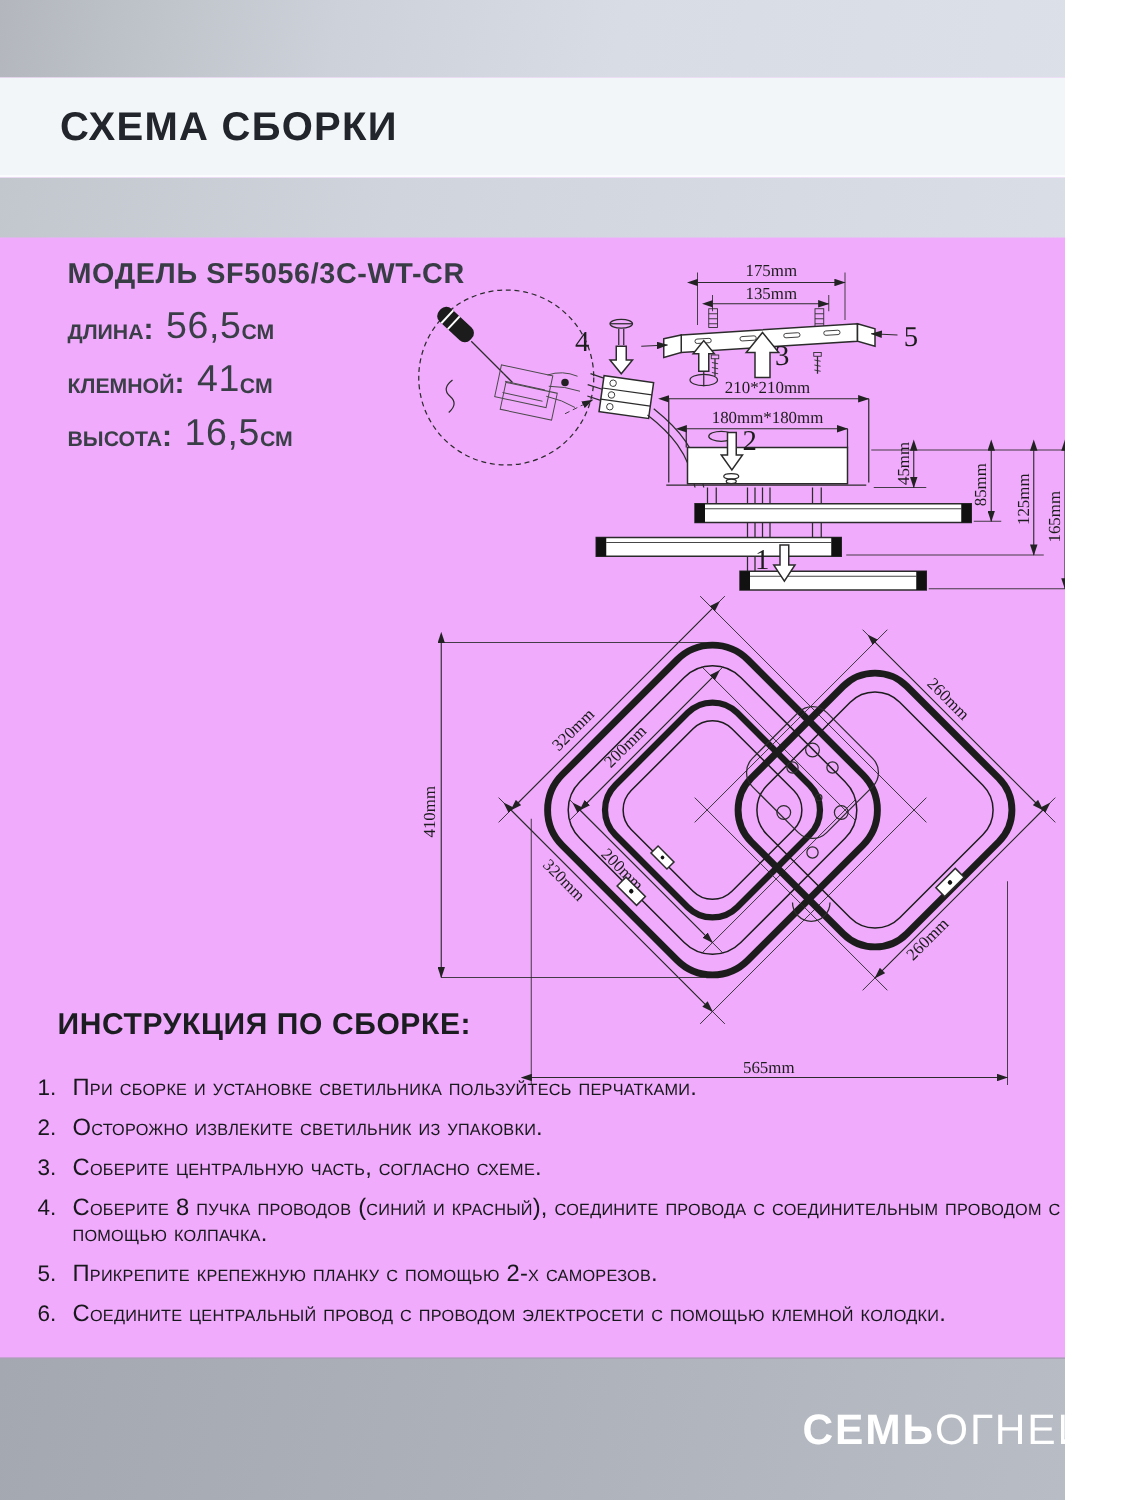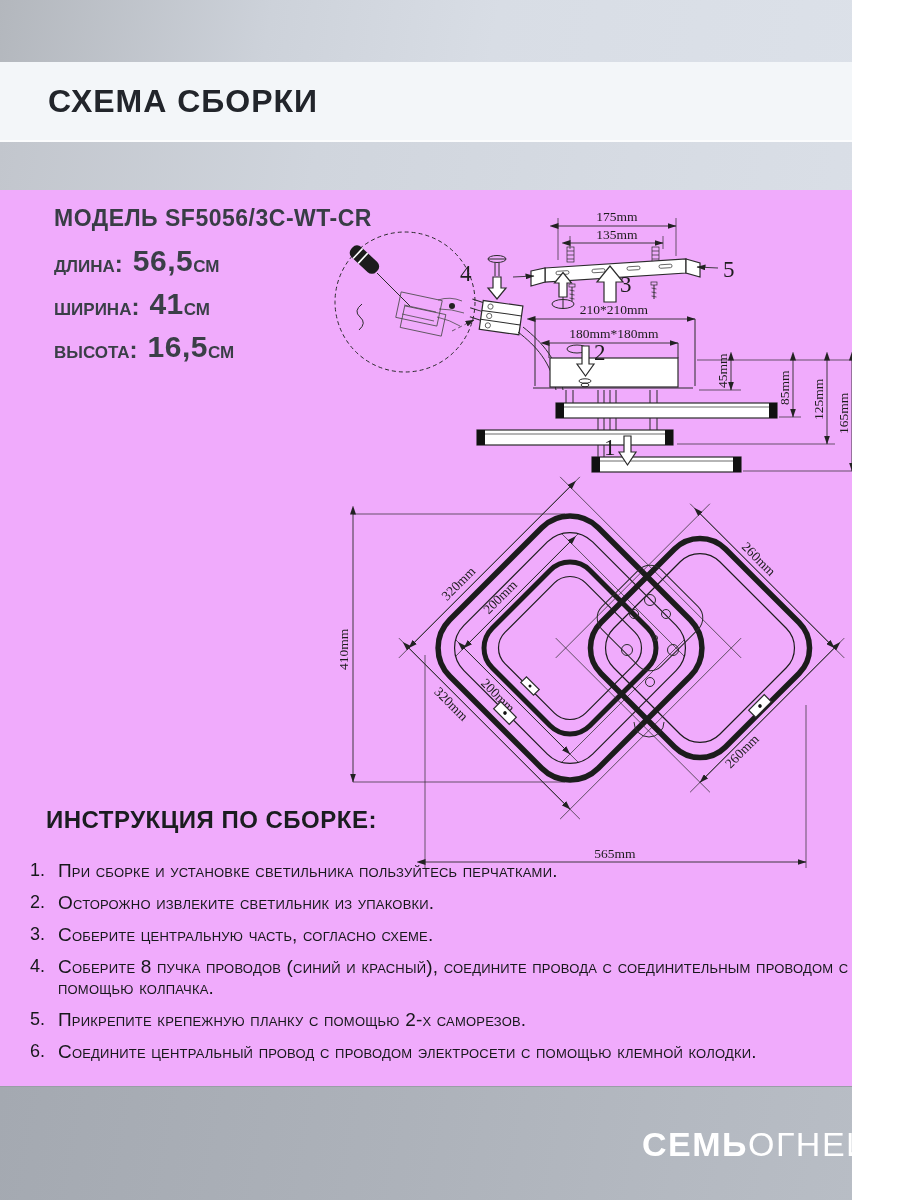--- a/index.html
+++ b/index.html
@@ -11,21 +11,21 @@
   .band-title{position:absolute;left:0;top:62px;width:900px;height:78px;background:#f3f6f9;
               display:flex;align-items:center;}
   .band-title h1{margin:0 0 0 48px;font-size:32px;font-weight:700;color:#22252b;letter-spacing:1px;}
   .band-sub{position:absolute;left:0;top:140px;width:900px;height:48px;border-top:2px solid #fbfcfd;
             background:linear-gradient(100deg,#c2c6cd 0%,#d0d5dd 35%,#d6dbe3 70%,#dadfe7 100%);}
   
   .model{position:absolute;left:54px;top:205px;color:#3a3f47;}
   .model .mtitle{font-size:23px;font-weight:700;letter-spacing:.5px;margin-bottom:12px;color:#383d45;}
   .dim-row{display:flex;align-items:flex-end;margin-bottom:9px;}
   .dim-row .dlabel{font-variant:small-caps;font-size:24px;font-weight:600;margin-right:10px;}
-  .dim-row .dvalue{font-size:30px;font-weight:700;letter-spacing:.5px;}
+  .dim-row .dvalue{font-size:30px;font-weight:400;letter-spacing:.5px;}
   .dim-row .dunit{font-variant:small-caps;font-size:24px;font-weight:600;}
   
   svg.draw{position:absolute;left:330px;top:192px;width:570px;height:695px;}
   svg.draw text{font-family:"Liberation Serif",serif;fill:#1c1c1c;}
   .dimt{font-size:13.5px;}
   .stepn{font-size:23px;}
   .ln{stroke:#2b2b2b;stroke-width:1;fill:none;}
   .lnw{stroke:#2b2b2b;stroke-width:1.2;fill:#ffffff;}
   .th{stroke:#2b2b2b;stroke-width:.7;fill:none;}
   .dim{stroke:#2b2b2b;stroke-width:.9;fill:none;}
@@ -56,21 +56,21 @@
   <div class="band-sub"></div>
 
   <div class="model">
     <div class="mtitle">МОДЕЛЬ SF5056/3C-WT-CR</div>
     <div class="dim-row">
       <span class="dlabel">длина:</span>
       <span class="dvalue">56,5</span>
       <span class="dunit">см</span>
     </div>
     <div class="dim-row">
-      <span class="dlabel">ширина:</span>
+      <span class="dlabel">клемной:</span>
       <span class="dvalue">41</span>
       <span class="dunit">см</span>
     </div>
     <div class="dim-row">
       <span class="dlabel">высота:</span>
       <span class="dvalue">16,5</span>
       <span class="dunit">см</span>
     </div>
   </div>
 

